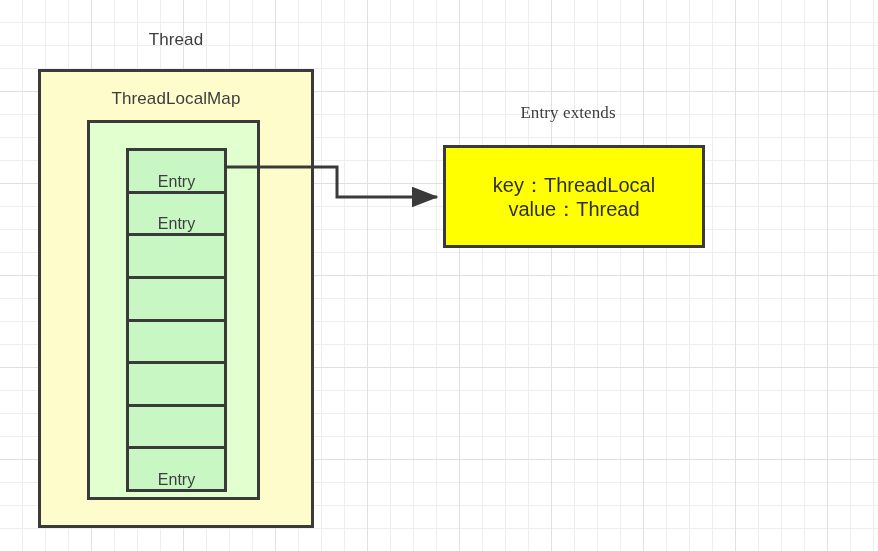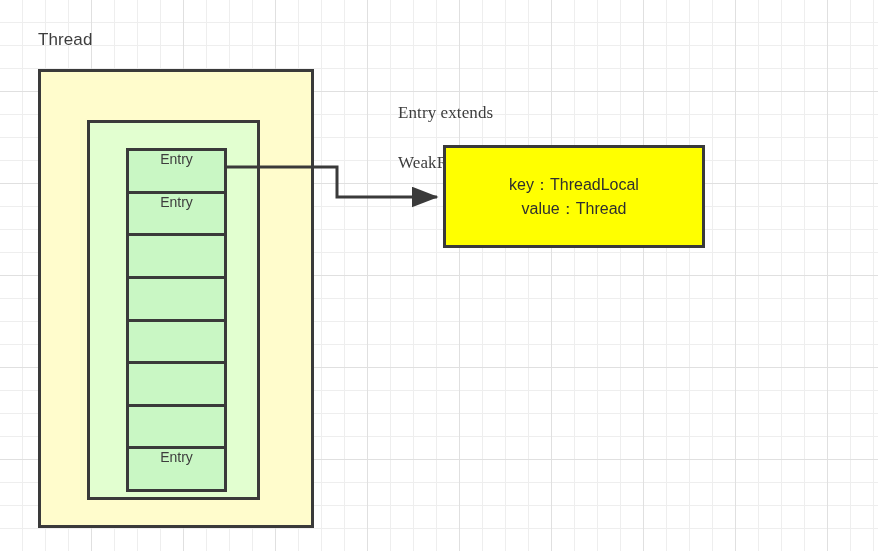--- a/index.html
+++ b/index.html
@@ -27,20 +27,21 @@
       92px 92px,
       23px 23px,
       23px 23px;
     background-position: -1px -1px, -1px -1px, -1px -1px, -1px -1px;
     font-family: "Liberation Sans", "DejaVu Sans", sans-serif;
     color: #3d3d3d;
   }
 
   .lbl {
     position: absolute;
+    text-align: center;
     color: #3d3d3d;
     font-size: 17px;
     line-height: 25px;
     white-space: pre-line;
     letter-spacing: 0.1px;
   }
 
   
   #thread-box {
     position: absolute;
@@ -90,23 +91,23 @@
     border: 3px solid #3a3a3a;
     background: #c9f7c4;
   }
 
   .entry-cell {
     flex: 1 1 0;
     background: #c9f7c4;
     border-bottom: 3px solid #3a3a3a;
     box-sizing: border-box;
     display: flex;
-    align-items: flex-start;
+    align-items: flex-end;
     justify-content: center;
-    font-size: 14px;
+    font-size: 16px;
     color: #3d3d3d;
   }
 
   .entry-cell:last-child {
     border-bottom: none;
   }
 
   
   #entry-object-box {
     position: absolute;
@@ -117,21 +118,21 @@
     background: #ffff00;
     border: 3px solid #3a3a3a;
     box-sizing: border-box;
     display: flex;
     flex-direction: column;
     align-items: center;
     justify-content: center;
   }
 
   #entry-object-box .kv {
-    font-size: 16px;
+    font-size: 20px;
     line-height: 24px;
     color: #2f2f2f;
     text-align: center;
     white-space: pre;
   }
 
   #entry-object-title {
     left: 398px;
     top: 75px;
     width: 340px;
@@ -150,20 +151,21 @@
 </style>
 </head>
 <body>
 
 <div id="canvas">
 
   <div class="lbl" id="thread-title">Thread</div>
 
   <div id="thread-box"></div>
 
+  <div class="lbl" id="map-title">ThreadLocalMap</div>
 
   <div id="map-box"></div>
 
   <div id="entry-table">
     <div class="entry-cell">
       <span>Entry</span>
     </div>
     <div class="entry-cell">
       <span>Entry</span>
     </div>

